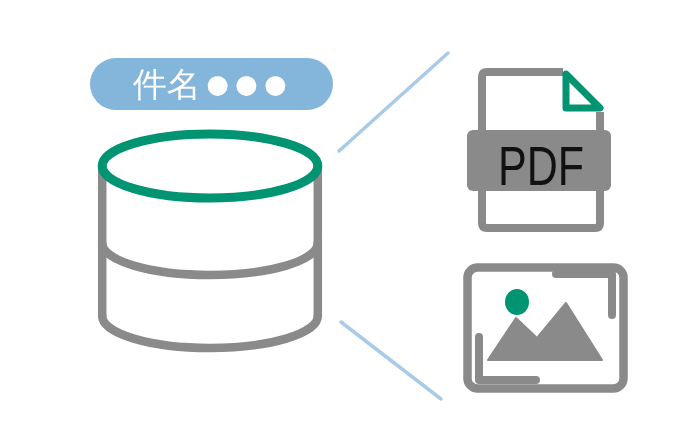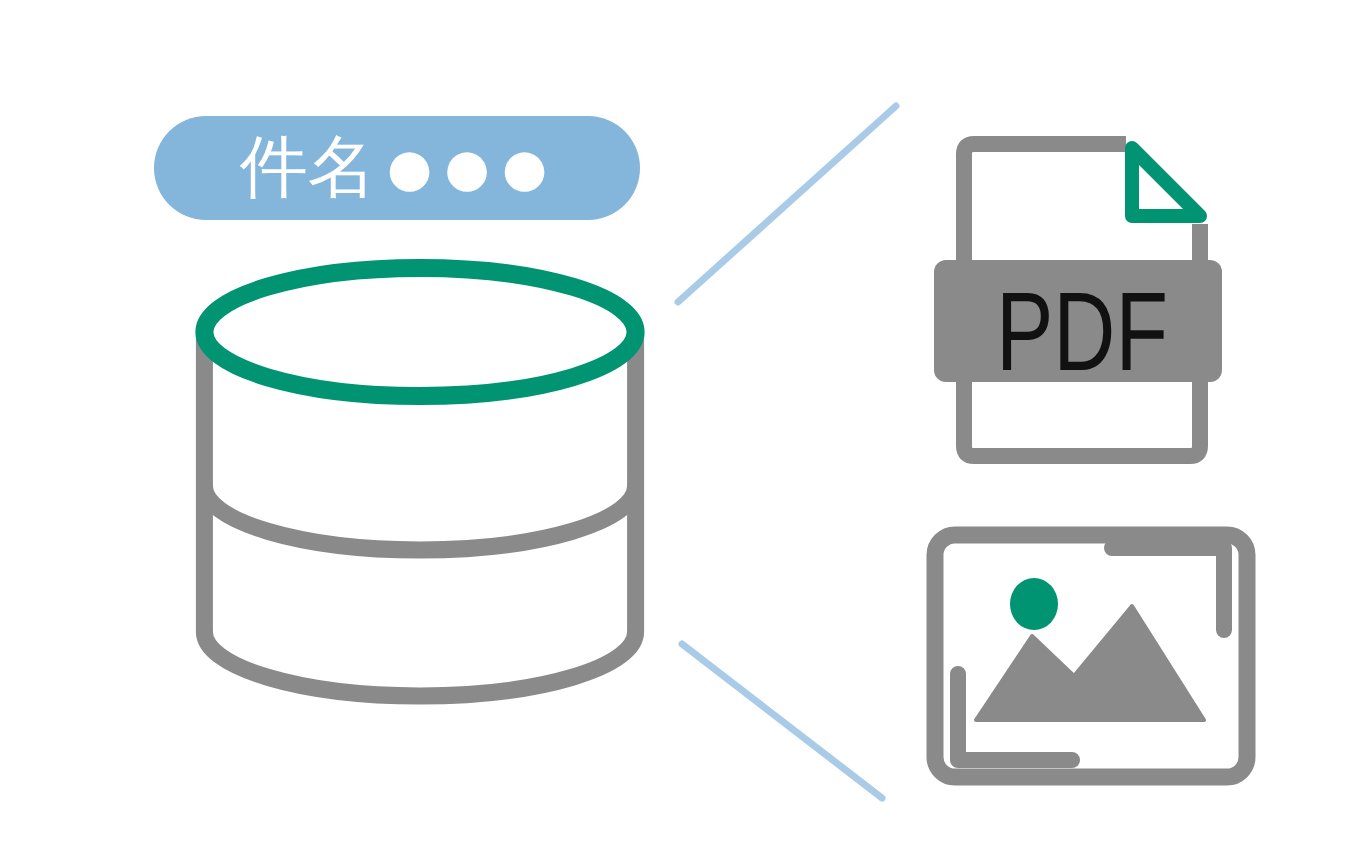--- a/index.html
+++ b/index.html
@@ -29,21 +29,21 @@
   }
 
   
   .frame{fill:none;stroke:var(--gray);stroke-width:8.5;}
   .accent{fill:none;stroke:var(--gray);stroke-width:8;stroke-linecap:round;stroke-linejoin:round;}
   .sun{fill:var(--green);}
   .mountains{fill:var(--gray);stroke:var(--gray);stroke-width:2;stroke-linejoin:round;}
 
   
   .badge{
-    position:absolute;left:77px;top:58px;width:243px;height:52px;
+    position:absolute;left:90px;top:58px;width:243px;height:52px;
     border-radius:26px;background:var(--badge_blue);
     display:flex;align-items:center;justify-content:center;gap:3px;
   }
   .badge-text{color:var(--badge_text);font-size:34px;line-height:1;}
   .badge-dots{color:var(--badge_text);font-size:46px;line-height:1;letter-spacing:1px;margin-top:-3px;}
 </style>
 </head>
 <body>
 
 <div class="stage">

